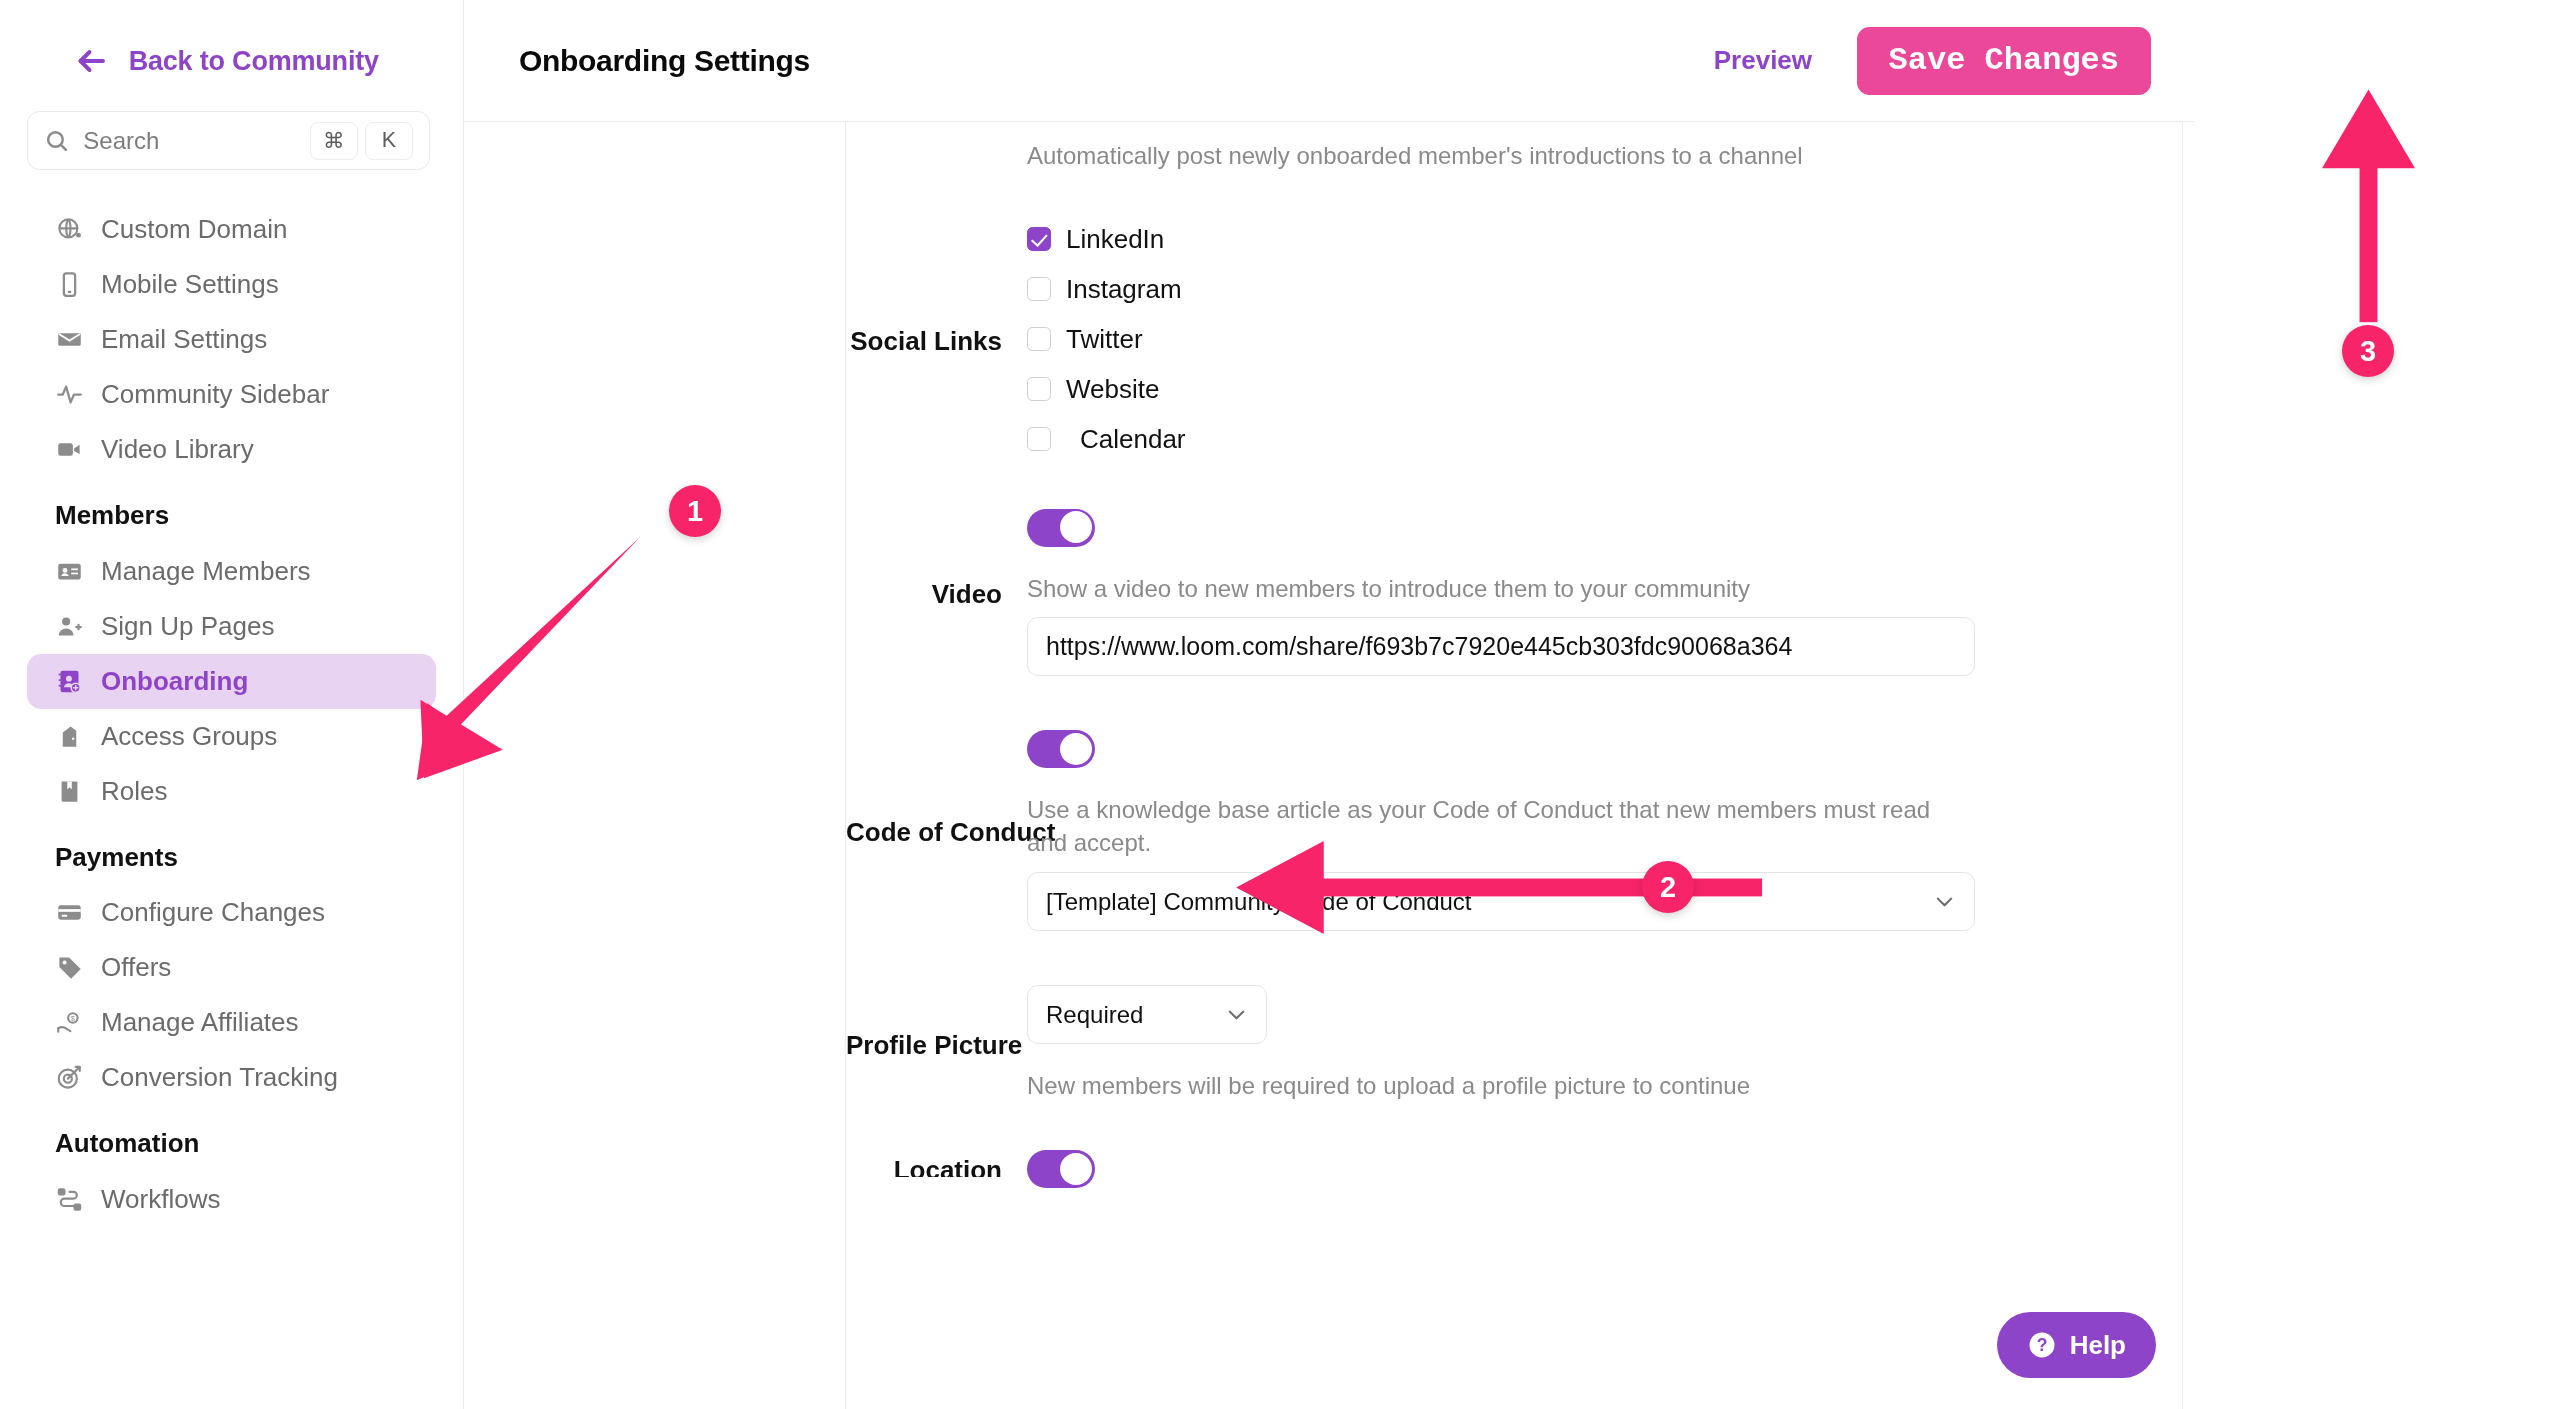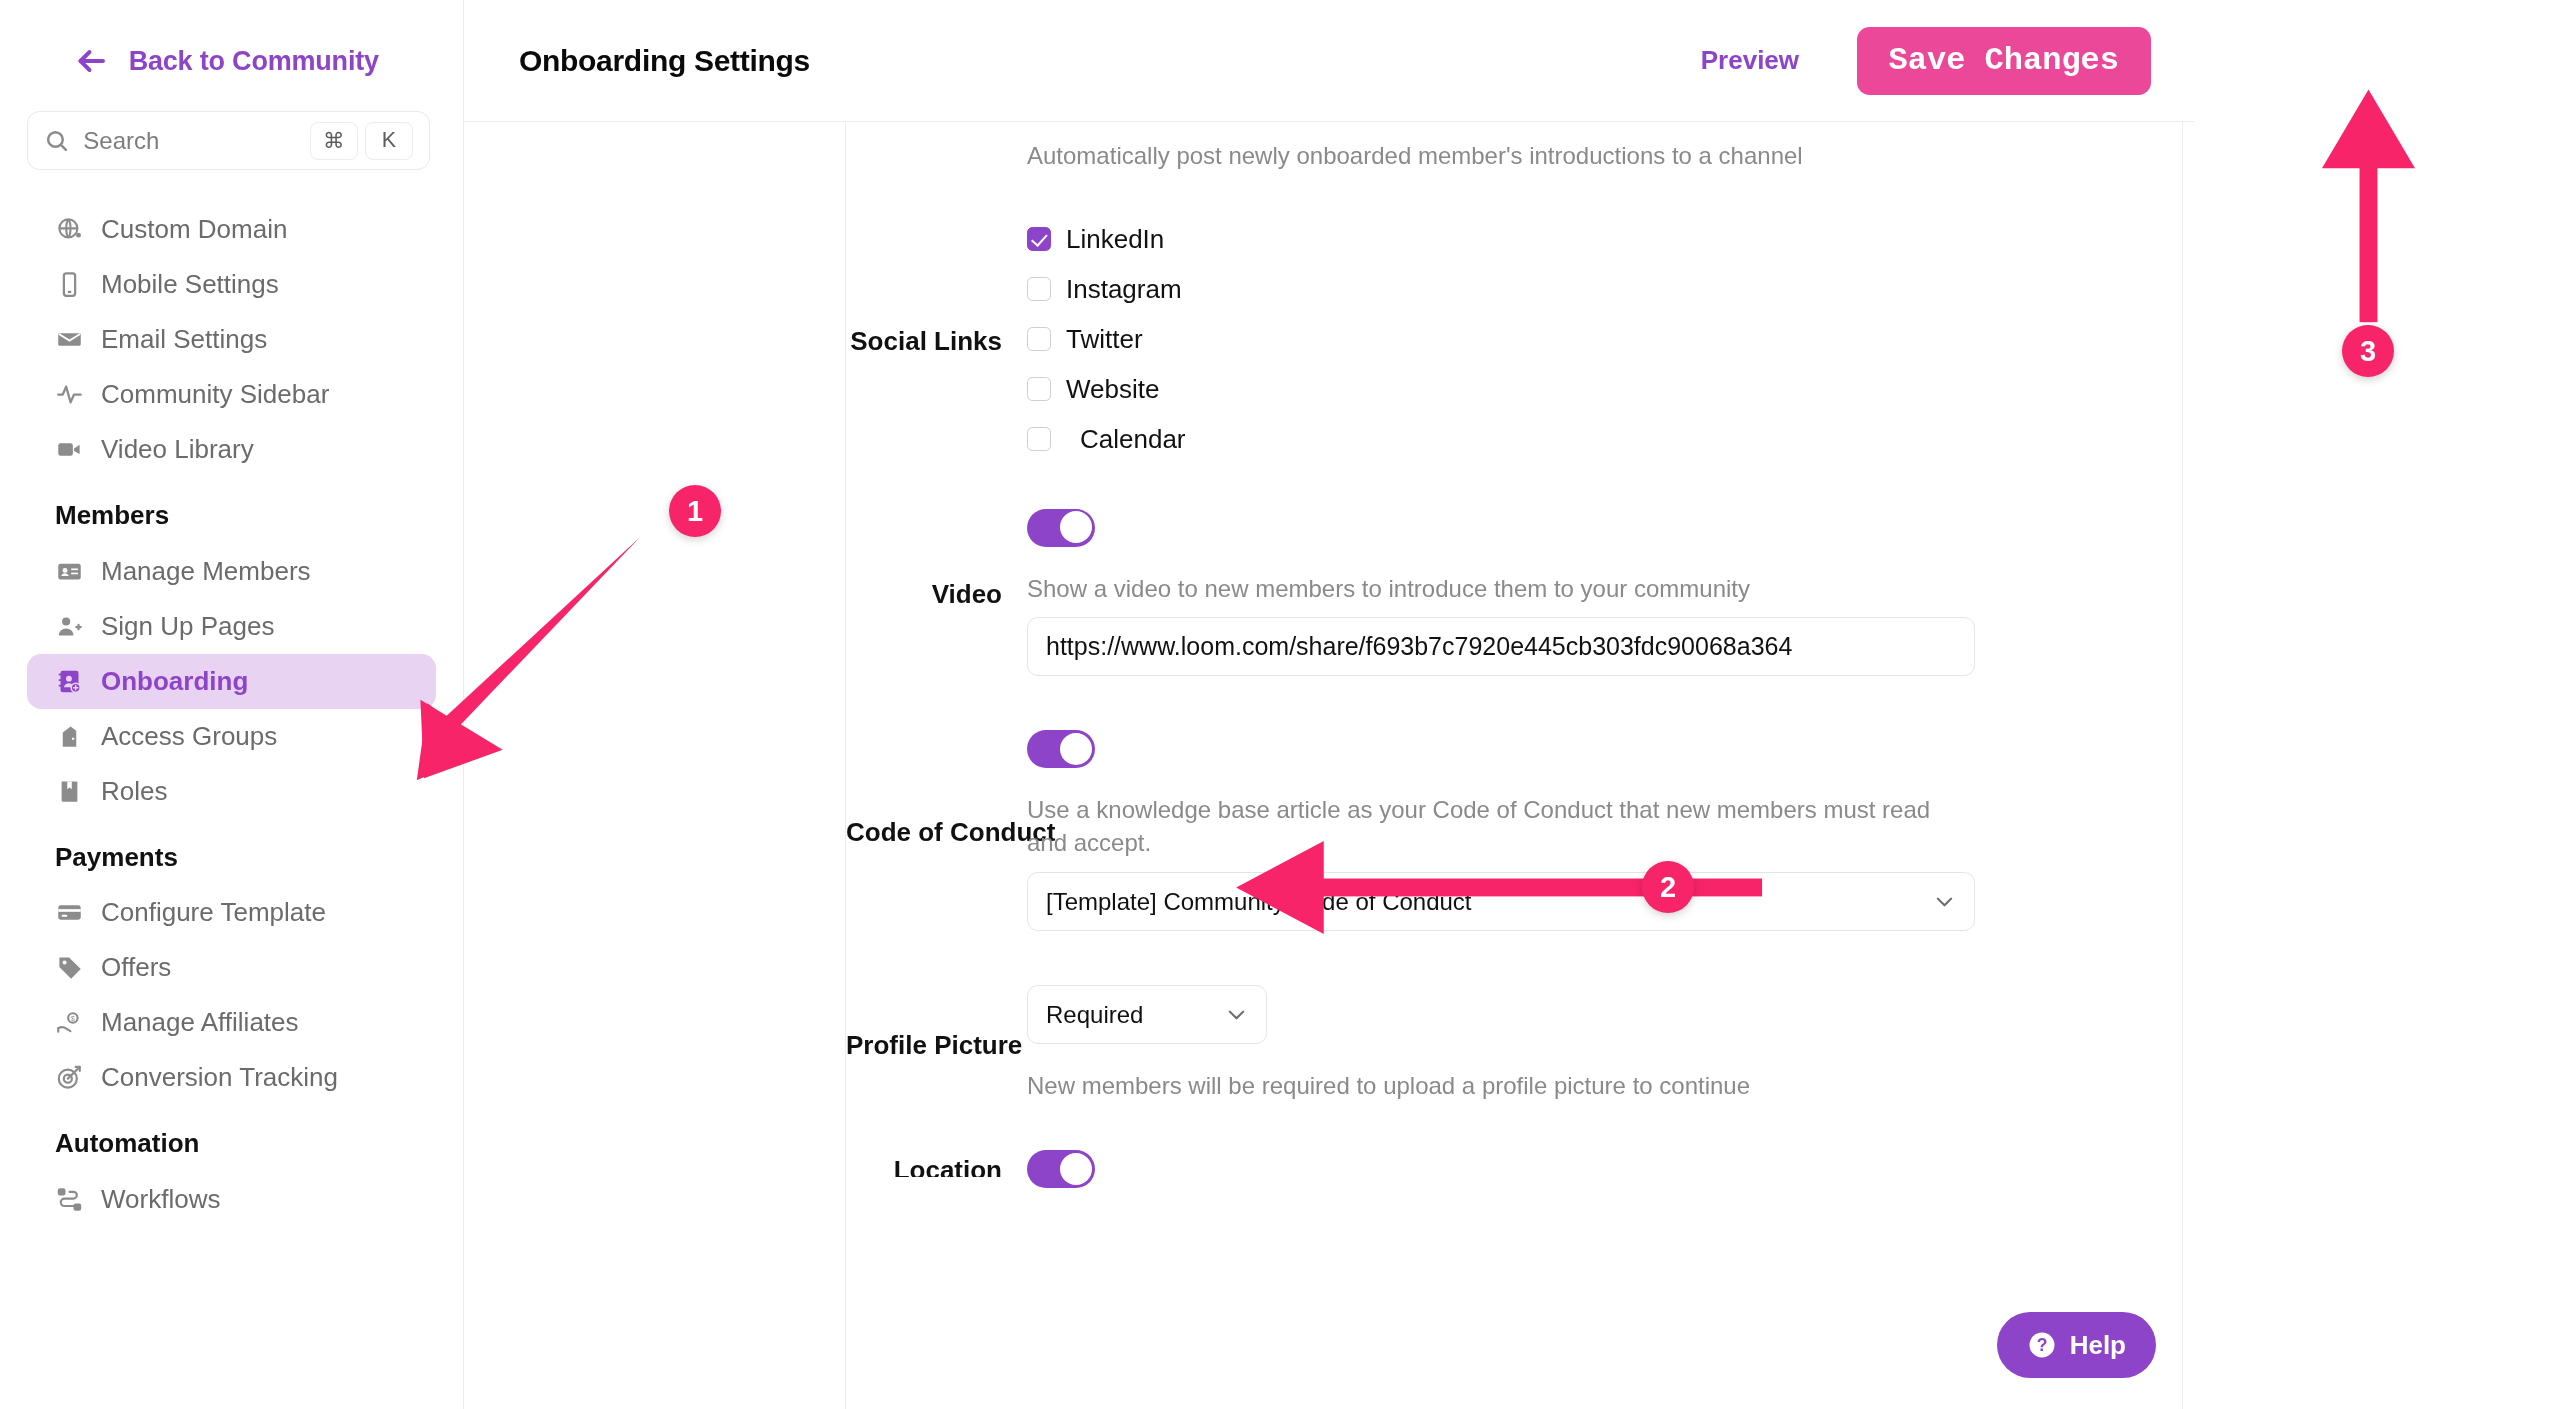--- a/index.html
+++ b/index.html
@@ -60,21 +60,21 @@
   .nav-item .lbl { font-size: 26px; color: #6b6b6b; white-space: nowrap; }
   .nav-item.active { background: #e8d4f2; }
   .nav-item.active .lbl { color: #8e44c8; font-weight: bold; }
   .nav-item.active .ico { color: #8e44c8; }
 
   
   .main { flex: 1; position: relative; height: 1410px; background: #fff; overflow: hidden; }
   .topbar {
     height: 122px; display: flex; align-items: center;
     padding: 0 43px 0 55px;
-    border-bottom: 1.8px solid #ececec; background: #fff; gap: 13px;
+    border-bottom: 1.8px solid #ececec; background: #fff;
   }
   .page-title { font-size: 30px; font-weight: bold; color: #0a0a0a; letter-spacing: -0.3px; }
   .topbar-spacer { flex: 1; }
   .preview-btn {
     font-size: 26px; font-weight: bold; color: #8e44c8;
     background: none; border: none; cursor: pointer;
     padding: 12.5px 21.5px; margin-right: 23px;
     font-family: "Liberation Sans", sans-serif;
   }
   .save-btn {
@@ -317,21 +317,21 @@
       <div class="nav-group-title">Payments</div>
 
       <div class="nav-item">
         <span class="ico">
           <svg viewBox="0 0 24 24" width="27" height="27" fill="#8c8c8c">
               <rect x="2" y="5.5" width="20" height="13" rx="2.2"></rect>
               <rect x="2" y="9" width="20" height="2.4" fill="#fff"></rect>
               <rect x="5" y="14" width="5" height="1.8" fill="#fff" rx="0.6"></rect>
             </svg>
         </span>
-        <span class="lbl">Configure Template</span>
+        <span class="lbl">Configure Changes</span>
       </div>
 
       <div class="nav-item">
         <span class="ico">
           <svg viewBox="0 0 24 24" width="27" height="27" fill="#8c8c8c">
               <path d="M3 3h8.6L22 13.4 13.4 22 3 11.6z"></path>
               <circle cx="7.6" cy="7.6" r="1.8" fill="#fff"></circle>
             </svg>
         </span>
         <span class="lbl">Offers</span>

